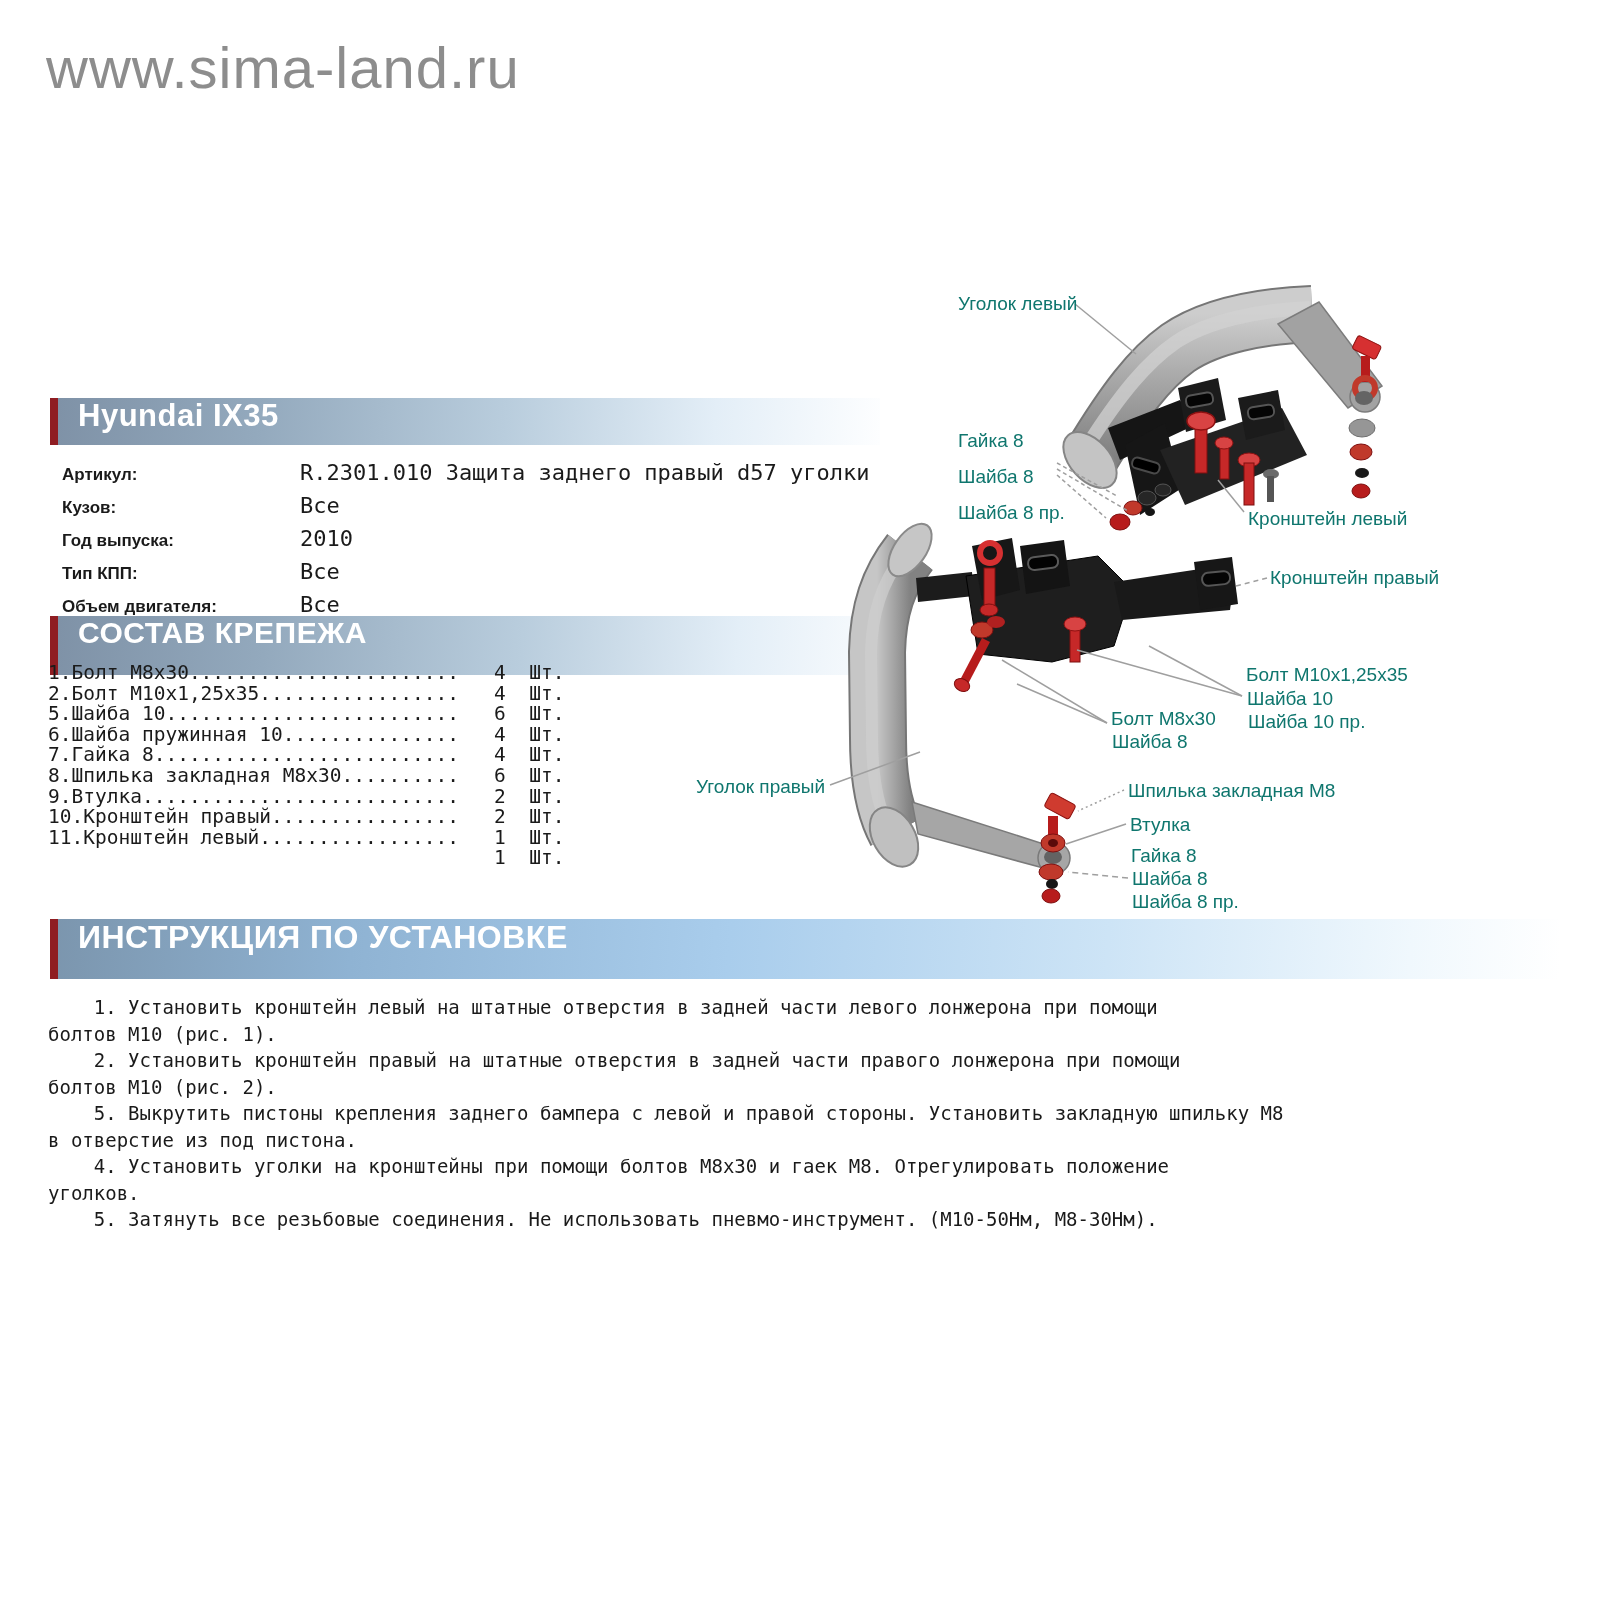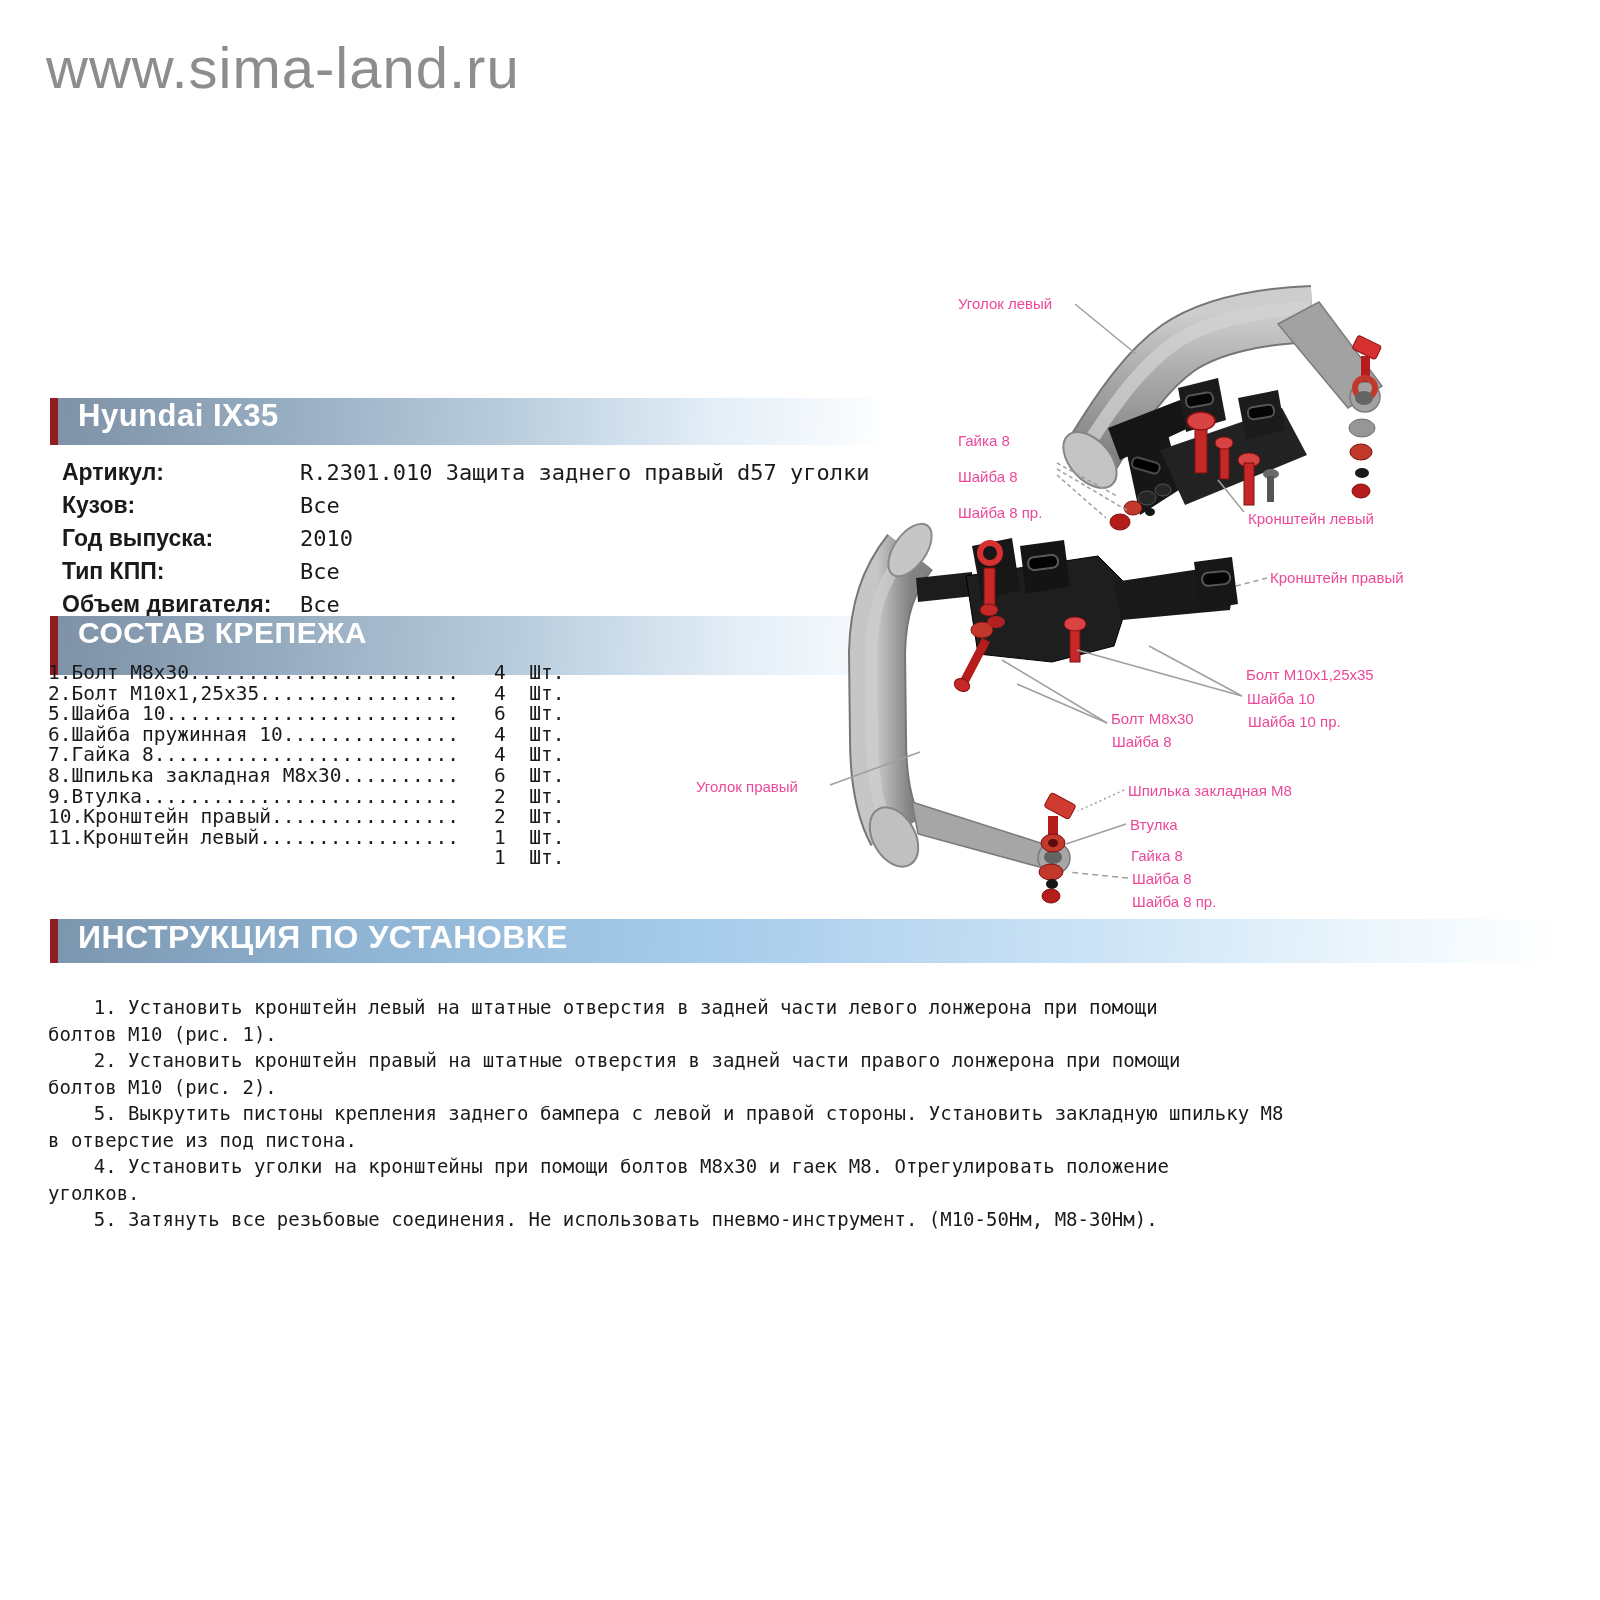--- a/index.html
+++ b/index.html
@@ -9,39 +9,39 @@
 
   .bar{position:absolute;left:50px;display:flex;align-items:flex-start;color:#ffffff;font-weight:bold;}
   .bar .accent{position:absolute;left:0;top:0;bottom:0;width:8px;background:#8f1d22;}
   .bar .bar-title{padding-left:28px;letter-spacing:.5px;white-space:nowrap;}
   #bar-product{top:398px;width:830px;height:47px;
      background:linear-gradient(94deg,#7e91a6 0%,#93a9bd 25%,#b9cddd 55%,#e3eef7 80%,#fdfeff 100%);}
   #bar-product .bar-title{font-size:31px;}
   #bar-hardware{top:616px;width:858px;height:59px;
      background:linear-gradient(94deg,#7e91a6 0%,#93a9bd 25%,#b9cddd 55%,#e3eef7 80%,#fdfeff 100%);}
   #bar-hardware .bar-title{font-size:30px;}
-  #bar-instructions{top:919px;width:1510px;height:44px;
+  #bar-instructions{top:919px;width:1510px;height:60px;
      background:linear-gradient(94deg,#7b95ad 0%,#8fb3d3 20%,#a9cdec 45%,#cde4f6 70%,#f0f8fd 90%,#ffffff 100%);}
   #bar-instructions .bar-title{font-size:32px;}
 
   .specs{position:absolute;left:62px;top:457px;line-height:31px;}
-  .spec-label{display:inline-block;width:238px;font-weight:bold;font-size:23px;}
+  .spec-label{display:inline-block;width:238px;font-weight:bold;font-size:17px;}
   .spec-value{font-family:"DejaVu Sans Mono","Liberation Mono",monospace;font-size:22px;}
 
   .parts{position:absolute;left:48px;top:663px;font-family:"DejaVu Sans Mono","Liberation Mono",monospace;
          font-size:19.5px;line-height:20.6px;}
   .parts div{white-space:pre;}
 
   .steps{position:absolute;left:48px;top:994px;font-family:"DejaVu Sans Mono","Liberation Mono",monospace;
          font-size:19px;line-height:26.5px;}
   .steps div{white-space:pre;}
 
   .diagram{position:absolute;left:620px;top:260px;width:960px;height:690px;}
   .diagram svg{position:absolute;left:0;top:0;}
-  .dlabel{position:absolute;font-size:15px;line-height:21px;color:#ec4899;white-space:nowrap;}
+  .dlabel{position:absolute;font-size:19px;line-height:21px;color:#0f766e;white-space:nowrap;}
 </style>
 </head>
 <body>
 
 <div class="page">
 
   <div class="watermark">www.sima-land.ru</div>
 
   <div class="bar" id="bar-product">
     <span class="accent"></span>

